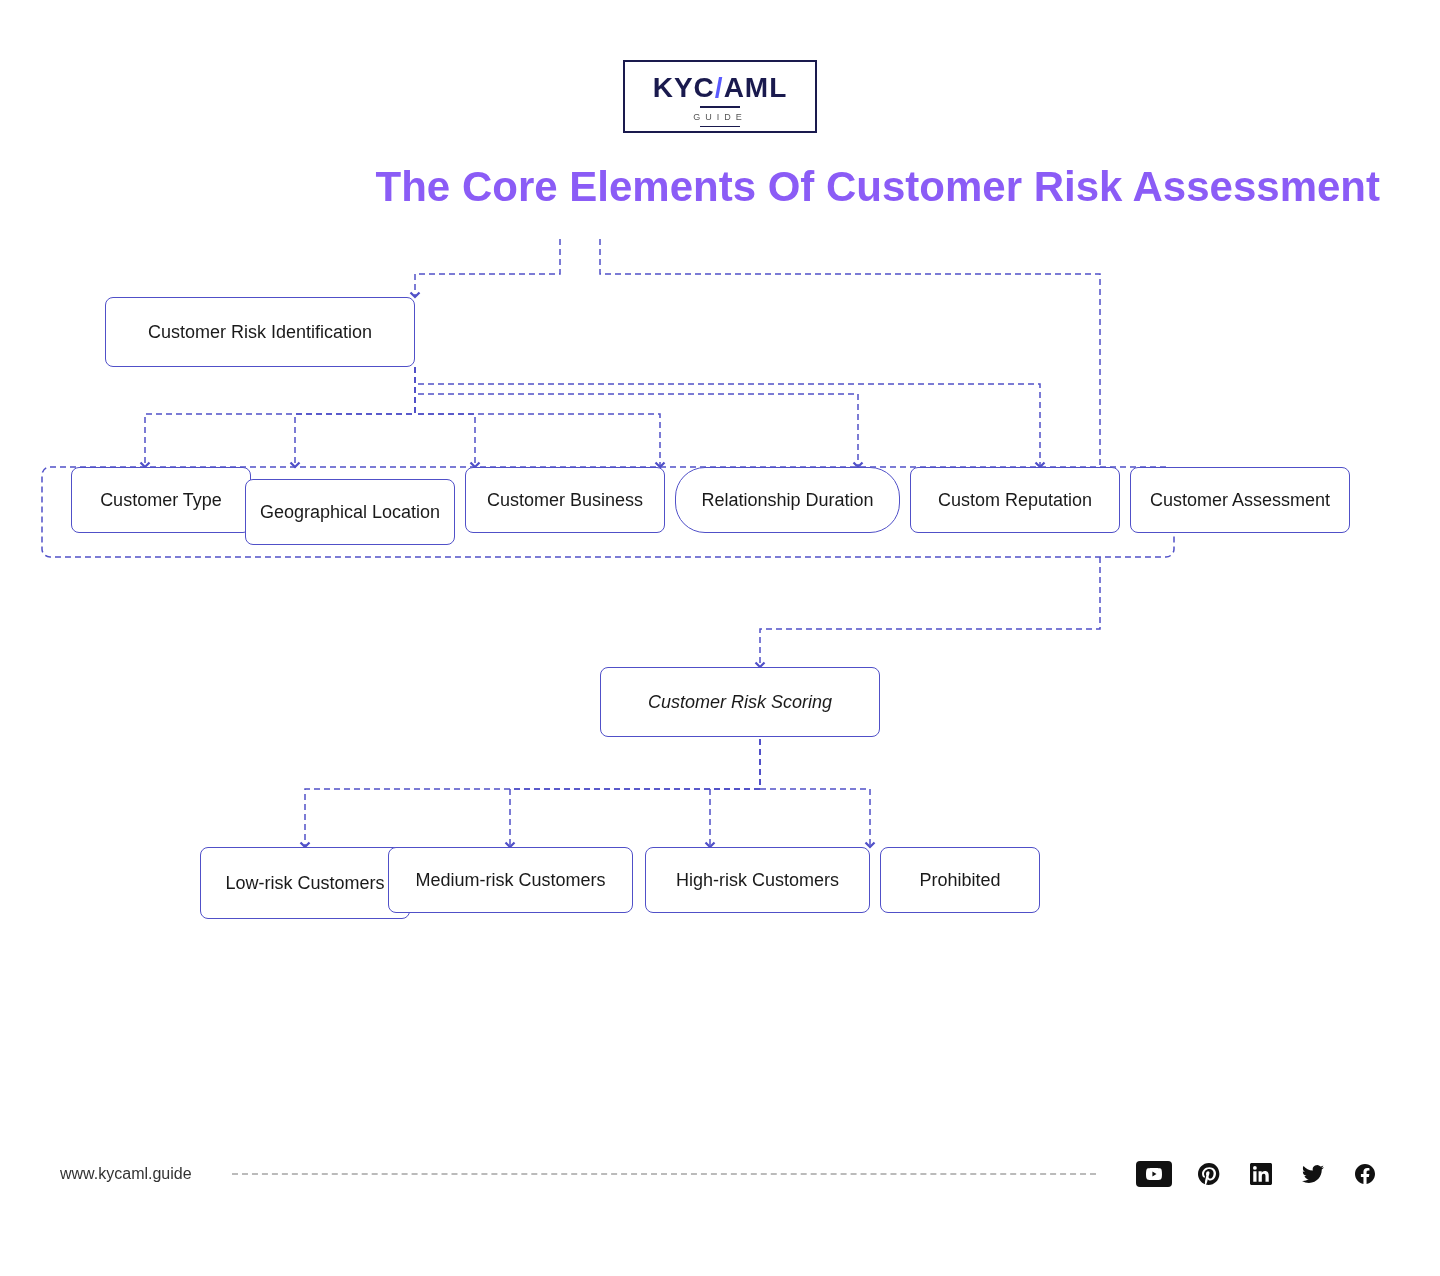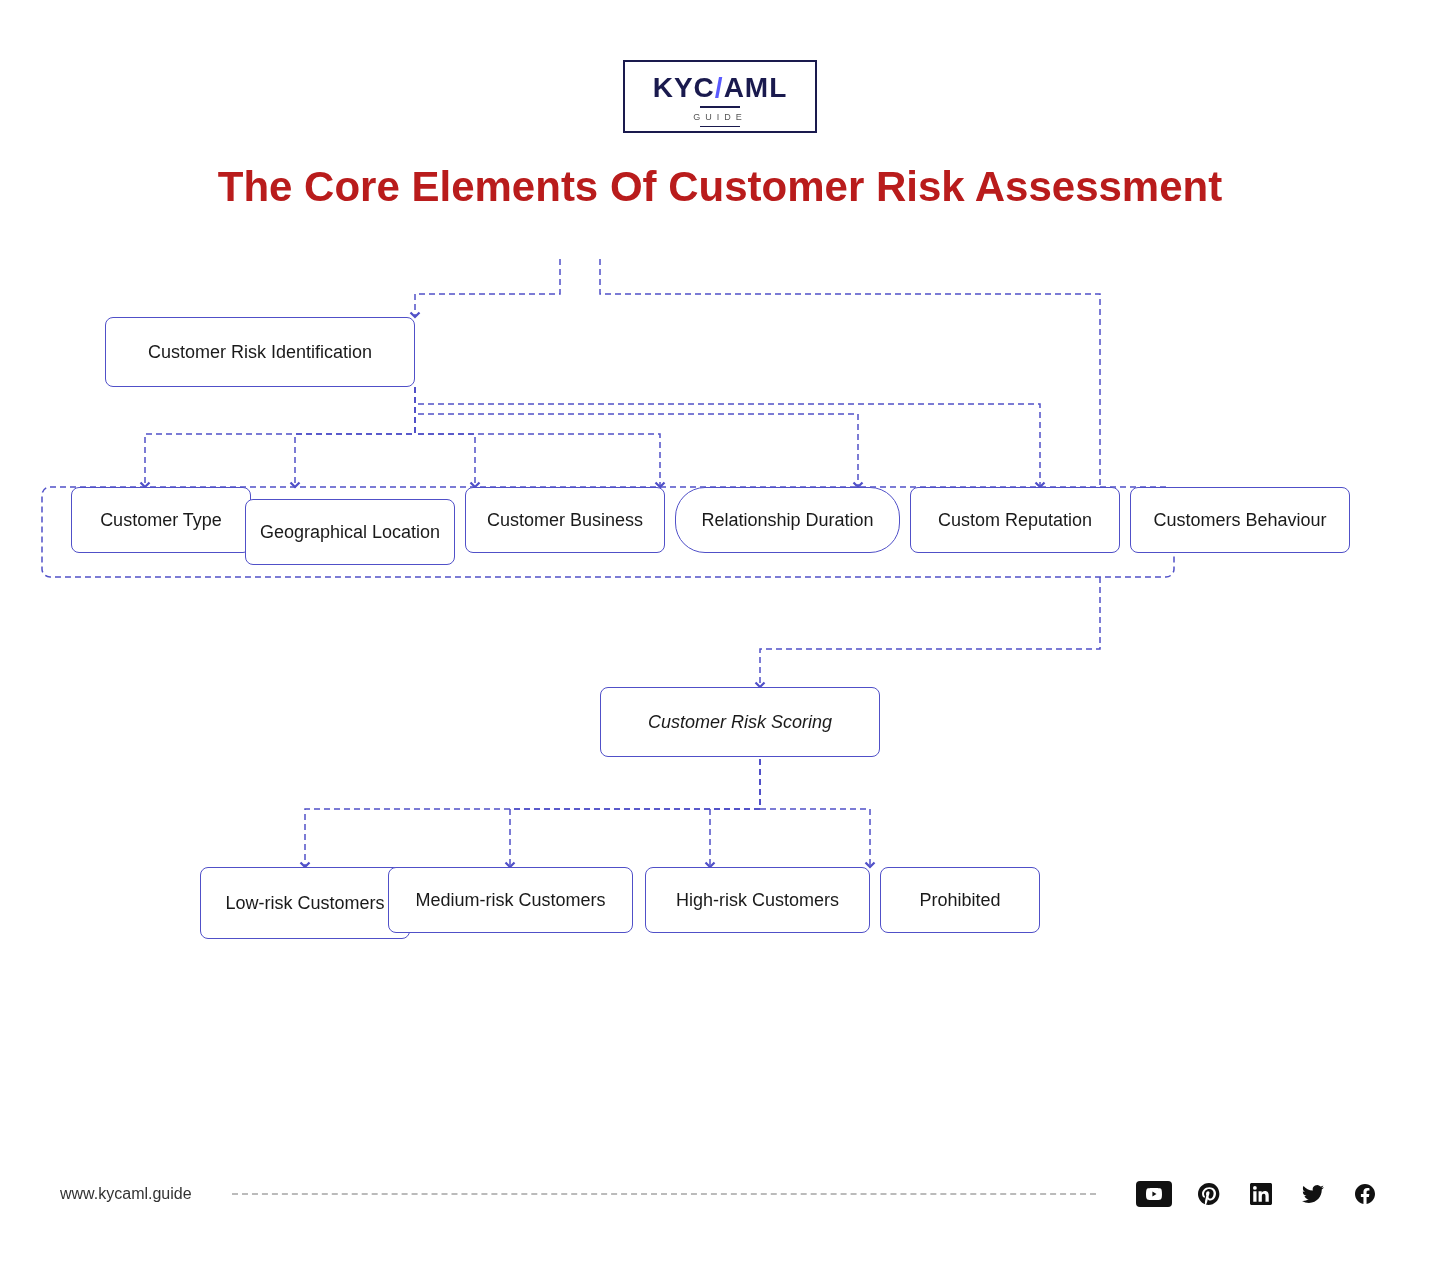--- a/index.html
+++ b/index.html
@@ -15,25 +15,25 @@
     
     .logo-area {
       display: flex;
       justify-content: center;
       padding-top: 60px;
       padding-bottom: 30px;
     }
 
     
     .main-title {
-      text-align: center;
-      color: #b91c1c;
+      text-align: right;
+      color: #8b5cf6;
       font-size: 42px;
       font-weight: 800;
-      margin-bottom: 48px;
+      margin-bottom: 28px;
       padding: 0 60px;
     }
 
     
     .diagram {
       position: relative;
       width: 100%;
       height: 900px;
     }
 
@@ -218,21 +218,21 @@
 
   <div class="node node-rd" style="left:675px; top:228px; width:225px; height:60px;border-radius:30px;">
     <span>Relationship Duration</span>
   </div>
 
   <div class="node node-cr" style="left:910px; top:228px; width:210px; height:60px;">
     <span>Custom Reputation</span>
   </div>
 
   <div class="node node-cbeh" style="left:1130px; top:228px; width:220px; height:60px;">
-    <span>Customers Behaviour</span>
+    <span>Customer Assessment</span>
   </div>
 
   <div class="node node-crs" style="left:600px; top:428px; width:280px; height:70px;font-style:italic;">
     <span>Customer Risk Scoring</span>
   </div>
 
   <div class="node node-low" style="left:200px; top:608px; width:210px; height:72px;text-align:center;">
     <span>Low-risk Customers</span>
   </div>
 

